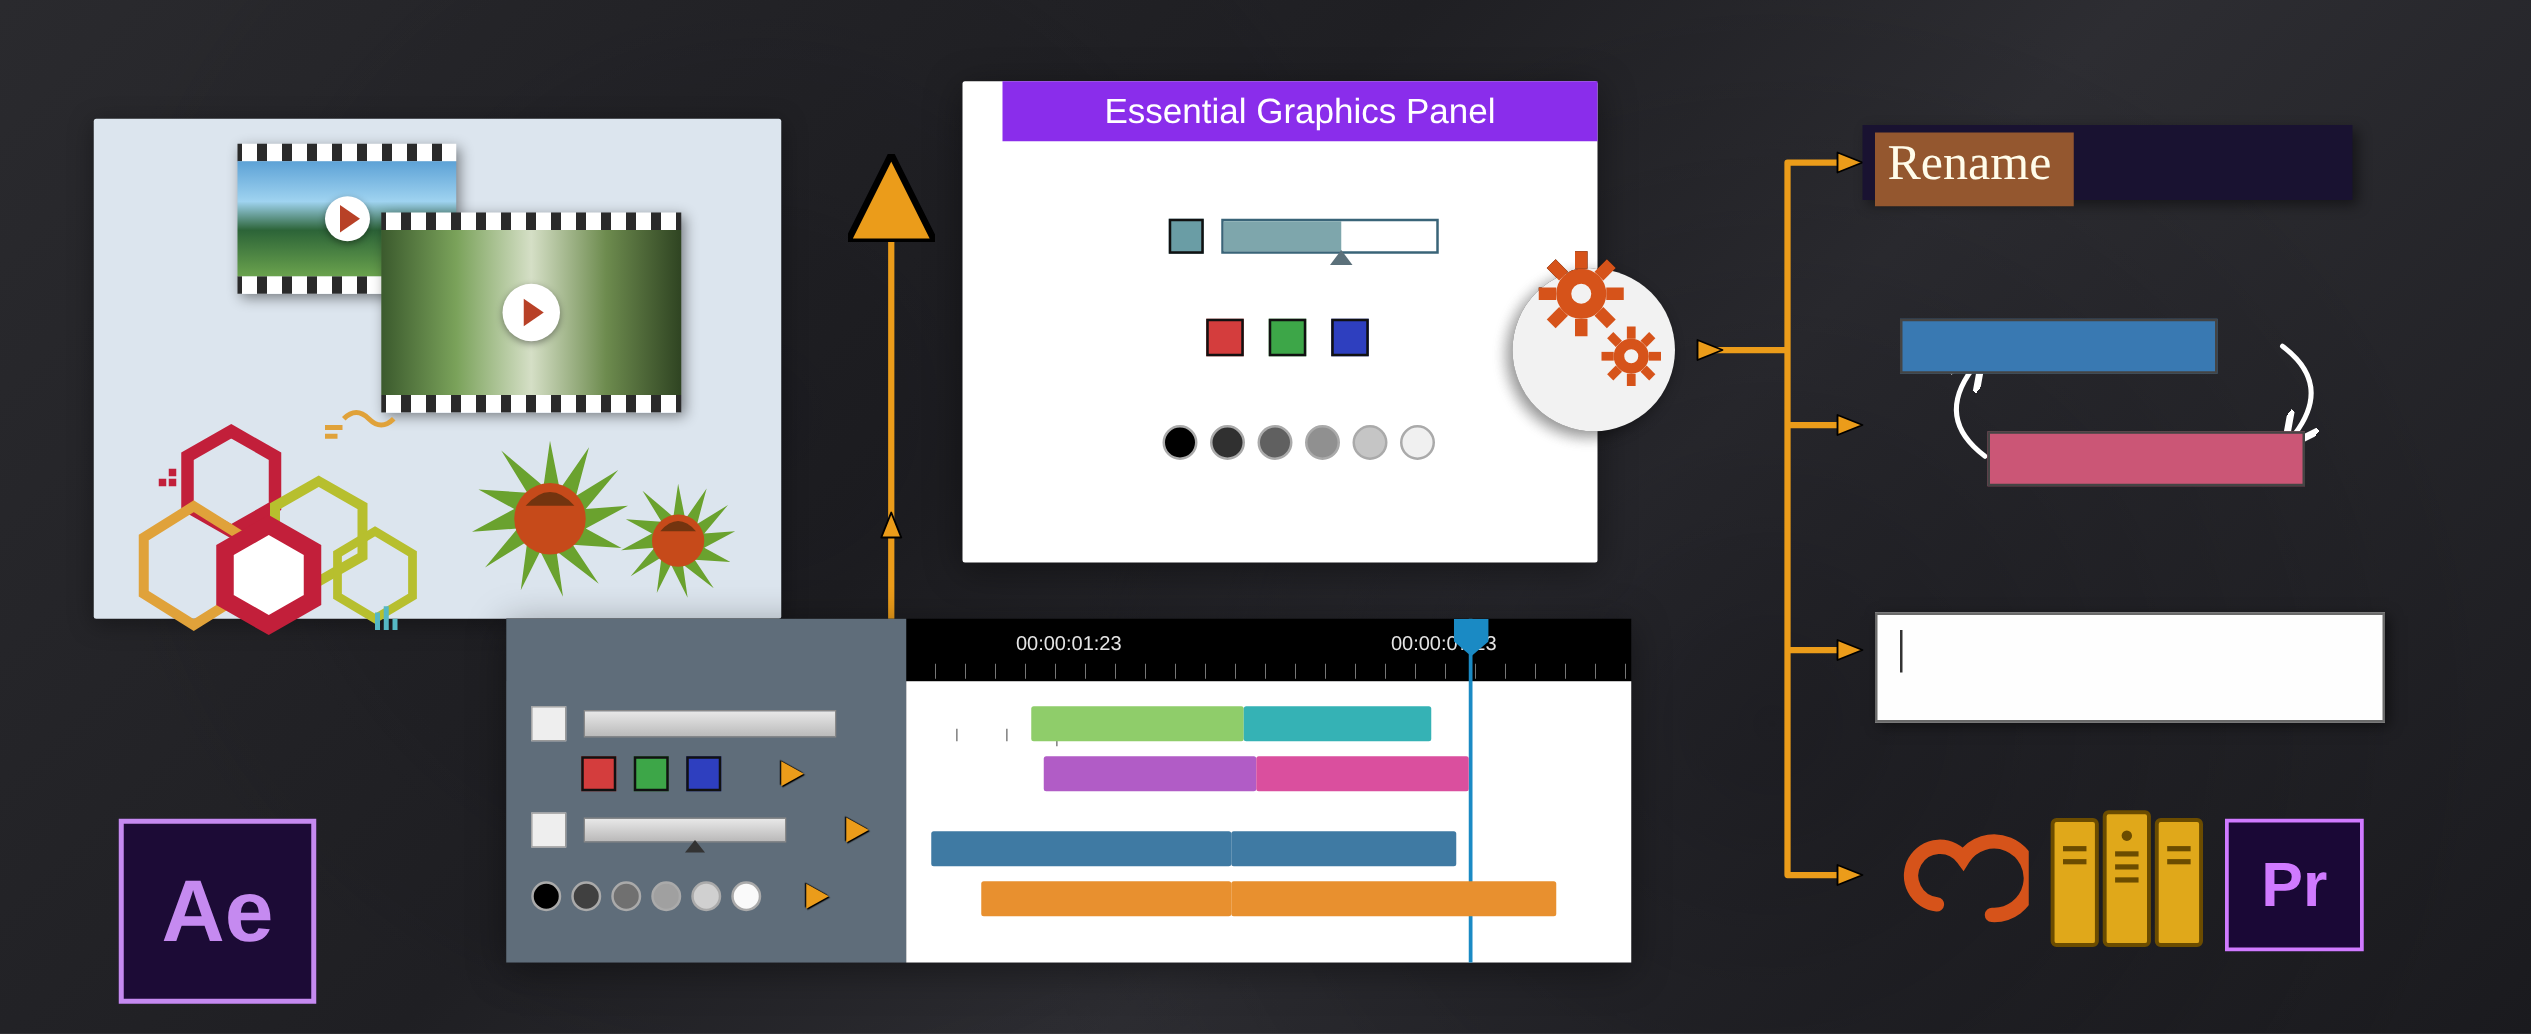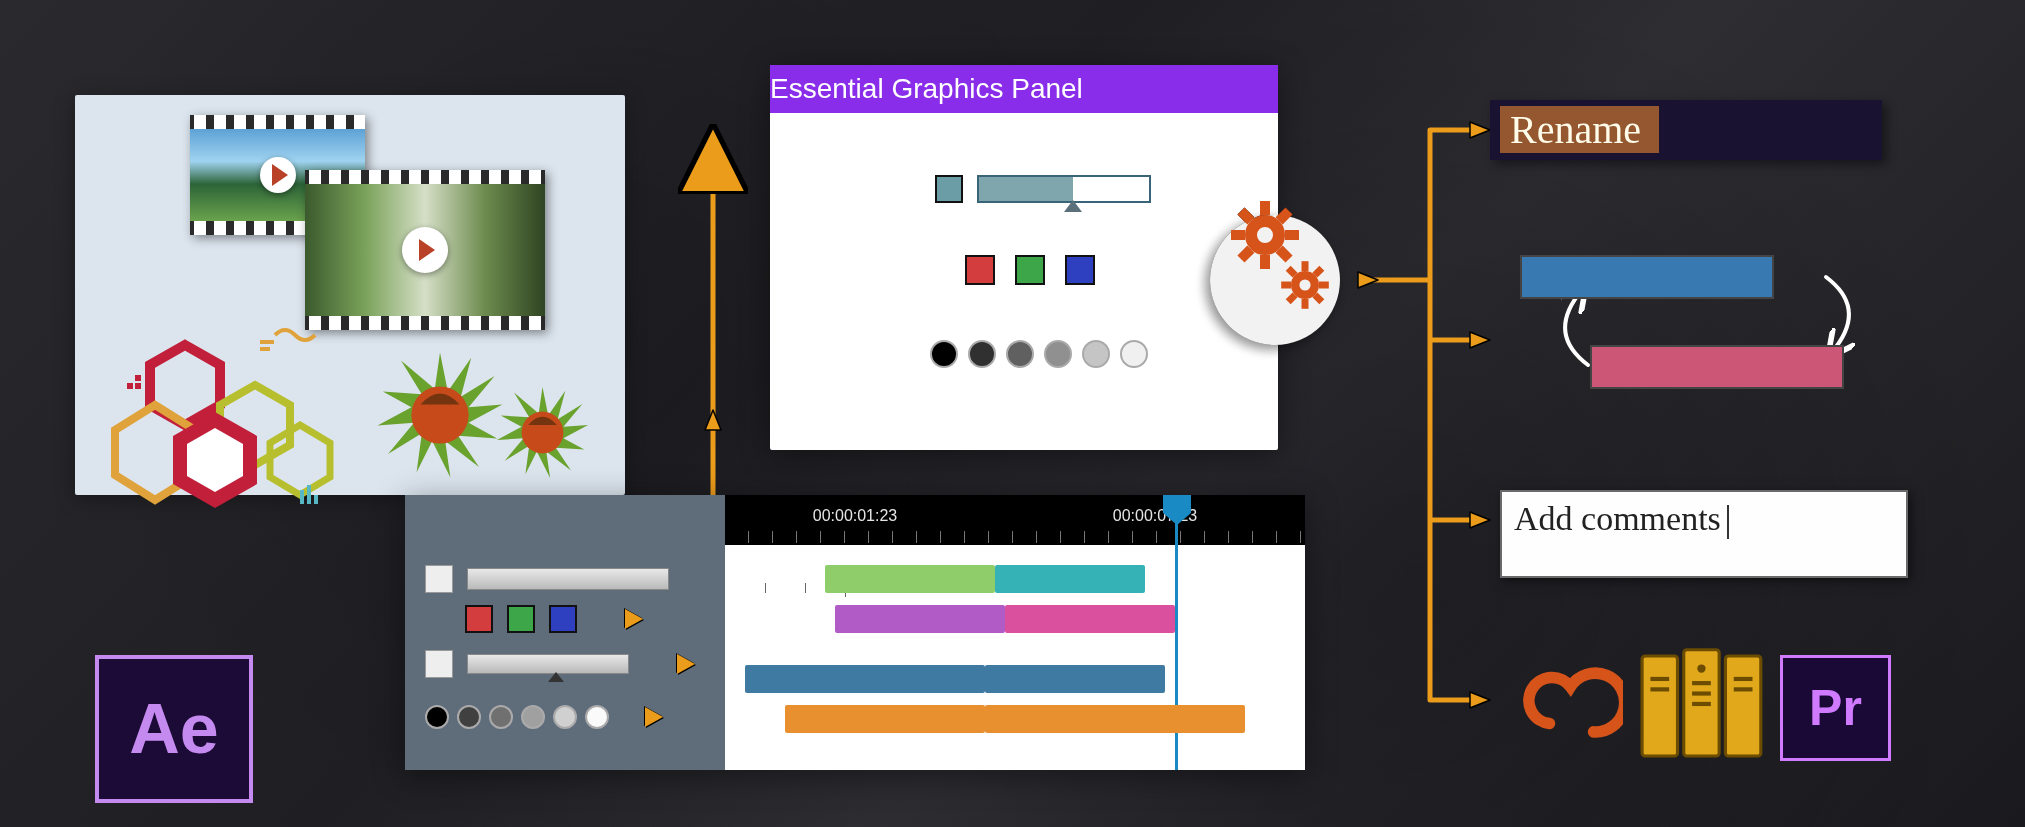--- a/index.html
+++ b/index.html
@@ -12,40 +12,40 @@
   .film .perf.top{top:0} .film .perf.bot{bottom:0}
   .film .img{position:absolute;left:0;right:0;top:14px;bottom:14px;}
   .play{position:absolute;top:50%;left:50%;transform:translate(-50%,-50%);width:46px;height:46px;border-radius:50%;background:#fff;display:flex;align-items:center;justify-content:center;box-shadow:0 2px 6px rgba(0,0,0,0.4)}
   .play::after{content:'';display:block;width:0;height:0;border-left:16px solid #b84127;border-top:11px solid transparent;border-bottom:11px solid transparent;margin-left:4px}
   .hex{position:absolute;}
   .burst{position:absolute;}
   
   .ae{left:95px;top:655px;width:150px;height:140px;background:#1c0b36;border:4px solid #c58af0;display:flex;align-items:center;justify-content:center;font-size:70px;font-weight:600;color:#c58af0;}
   
   .egp{left:770px;top:65px;width:508px;height:385px;background:#fff;box-shadow:0 6px 30px rgba(0,0,0,0.4);border-radius:2px;}
-  .egp-head{height:48px;background:#8a2deb;color:#fff;font-size:28px;line-height:48px;font-weight:500;}
+  .egp-head{height:48px;background:#8a2deb;color:#fff;text-align:center;font-size:28px;line-height:48px;font-weight:500;margin-left:32px;}
   .row{position:absolute;display:flex;align-items:center;gap:14px;}
   .arrowR{width:0;height:0;border-left:18px solid #eb9c1a;border-top:10px solid transparent;border-bottom:10px solid transparent;filter:drop-shadow(-1px -1px 0 #000) drop-shadow(1px 1px 0 #000);}
   .sw{width:26px;height:26px;border:2px solid #111;}
   .slider{width:170px;height:24px;border:2px solid #3a6478;position:relative;background:#fff;}
   .slider .fill{position:absolute;left:0;top:0;bottom:0;background:#7ea6ac;}
   .slider .thumb{position:absolute;top:100%;transform:translate(-50%,-1px);width:0;height:0;border-left:9px solid transparent;border-right:9px solid transparent;border-bottom:12px solid #5b707a;}
   .dot{width:24px;height:24px;border-radius:50%;border:2px solid #aaa;}
   
   .gears{position:absolute;left:1220px;top:205px;width:150px;height:150px;filter:drop-shadow(0 0 0);}
   .gears .bubble{position:absolute;left:-10px;top:10px;width:130px;height:130px;border-radius:50%;background:rgba(255,255,255,0.95);box-shadow:-4px 4px 12px rgba(0,0,0,0.25)}
   
   .tl{left:405px;top:495px;width:900px;height:275px;box-shadow:0 6px 30px rgba(0,0,0,0.4);}
   .tl-left{position:absolute;left:0;top:0;width:320px;bottom:0;background:#5f6d7a;}
   .tl-black{position:absolute;left:0;top:0;right:0;height:50px;background:#000;}
   .tl-right{position:absolute;left:320px;right:0;top:50px;bottom:0;background:#fff;}
   .tk{position:absolute;height:28px;border-radius:2px;}
   
   .rename{left:1490px;top:100px;width:392px;height:60px;background:#191231;box-shadow:4px 4px 10px rgba(0,0,0,0.45);}
-  .rename span{display:inline-block;margin:6px 0 0 10px;padding:0 18px 0 10px;background:#94572f;color:#fffcea;font-size:40px;font-family:Georgia,serif;}
+  .rename span{display:inline-block;margin:6px 0 0 10px;padding:0 18px 12px 10px;background:#94572f;color:#fffcea;font-size:40px;font-family:Georgia,serif;}
   .reorder{left:1520px;top:255px;width:340px;height:145px;}
   .bar{position:absolute;height:40px;border:2px solid #444;}
   .comments{left:1500px;top:490px;width:380px;height:68px;background:#fefefe;border:2px solid #6a6a6a;box-shadow:3px 3px 10px rgba(0,0,0,0.5);font-size:34px;padding:8px 12px;color:#222;font-family:Georgia,serif;}
   .comments .cursor{display:inline-block;width:2px;height:34px;background:#333;vertical-align:middle;margin-left:6px}
   
   .cc{left:1518px;top:650px;}
   .srv{left:1640px;top:645px;}
   .pr{left:1780px;top:655px;width:105px;height:100px;background:#1a0836;border:3px solid #d07aff;display:flex;align-items:center;justify-content:center;color:#d07aff;font-size:50px;font-weight:600;}
   
   svg.conn{position:absolute;left:0;top:0;width:2025px;height:827px;pointer-events:none;}
@@ -273,21 +273,21 @@
 <div class="abs rename">
   <span>Rename</span>
 </div>
 
 <div class="abs reorder">
   <div class="bar" style="left:0;top:0;width:250px;background:#3979b2"></div>
   <div class="bar" style="left:70px;top:90px;width:250px;background:#cb5676"></div>
 </div>
 
 <div class="abs comments">
-  <span>Add comments</span><span class="cursor"></span>
+  <span class="cursor"></span>
 </div>
 
 <svg class="abs cc" width="105" height="105" viewBox="0 0 100 100">
   <path d="M 30 70 A 22 22 0 1 1 50 35 A 28 28 0 1 1 72 78" fill="none" stroke="#d6531a" stroke-width="11" stroke-linecap="round"></path>
 </svg>
 
 <svg class="abs srv" width="125" height="120" viewBox="0 0 120 110">
   <g fill="#e0a81a" stroke="#6b4c00" stroke-width="3">
     <rect x="2" y="8" width="34" height="96" rx="3"></rect>
     <rect x="42" y="2" width="34" height="102" rx="3"></rect>

